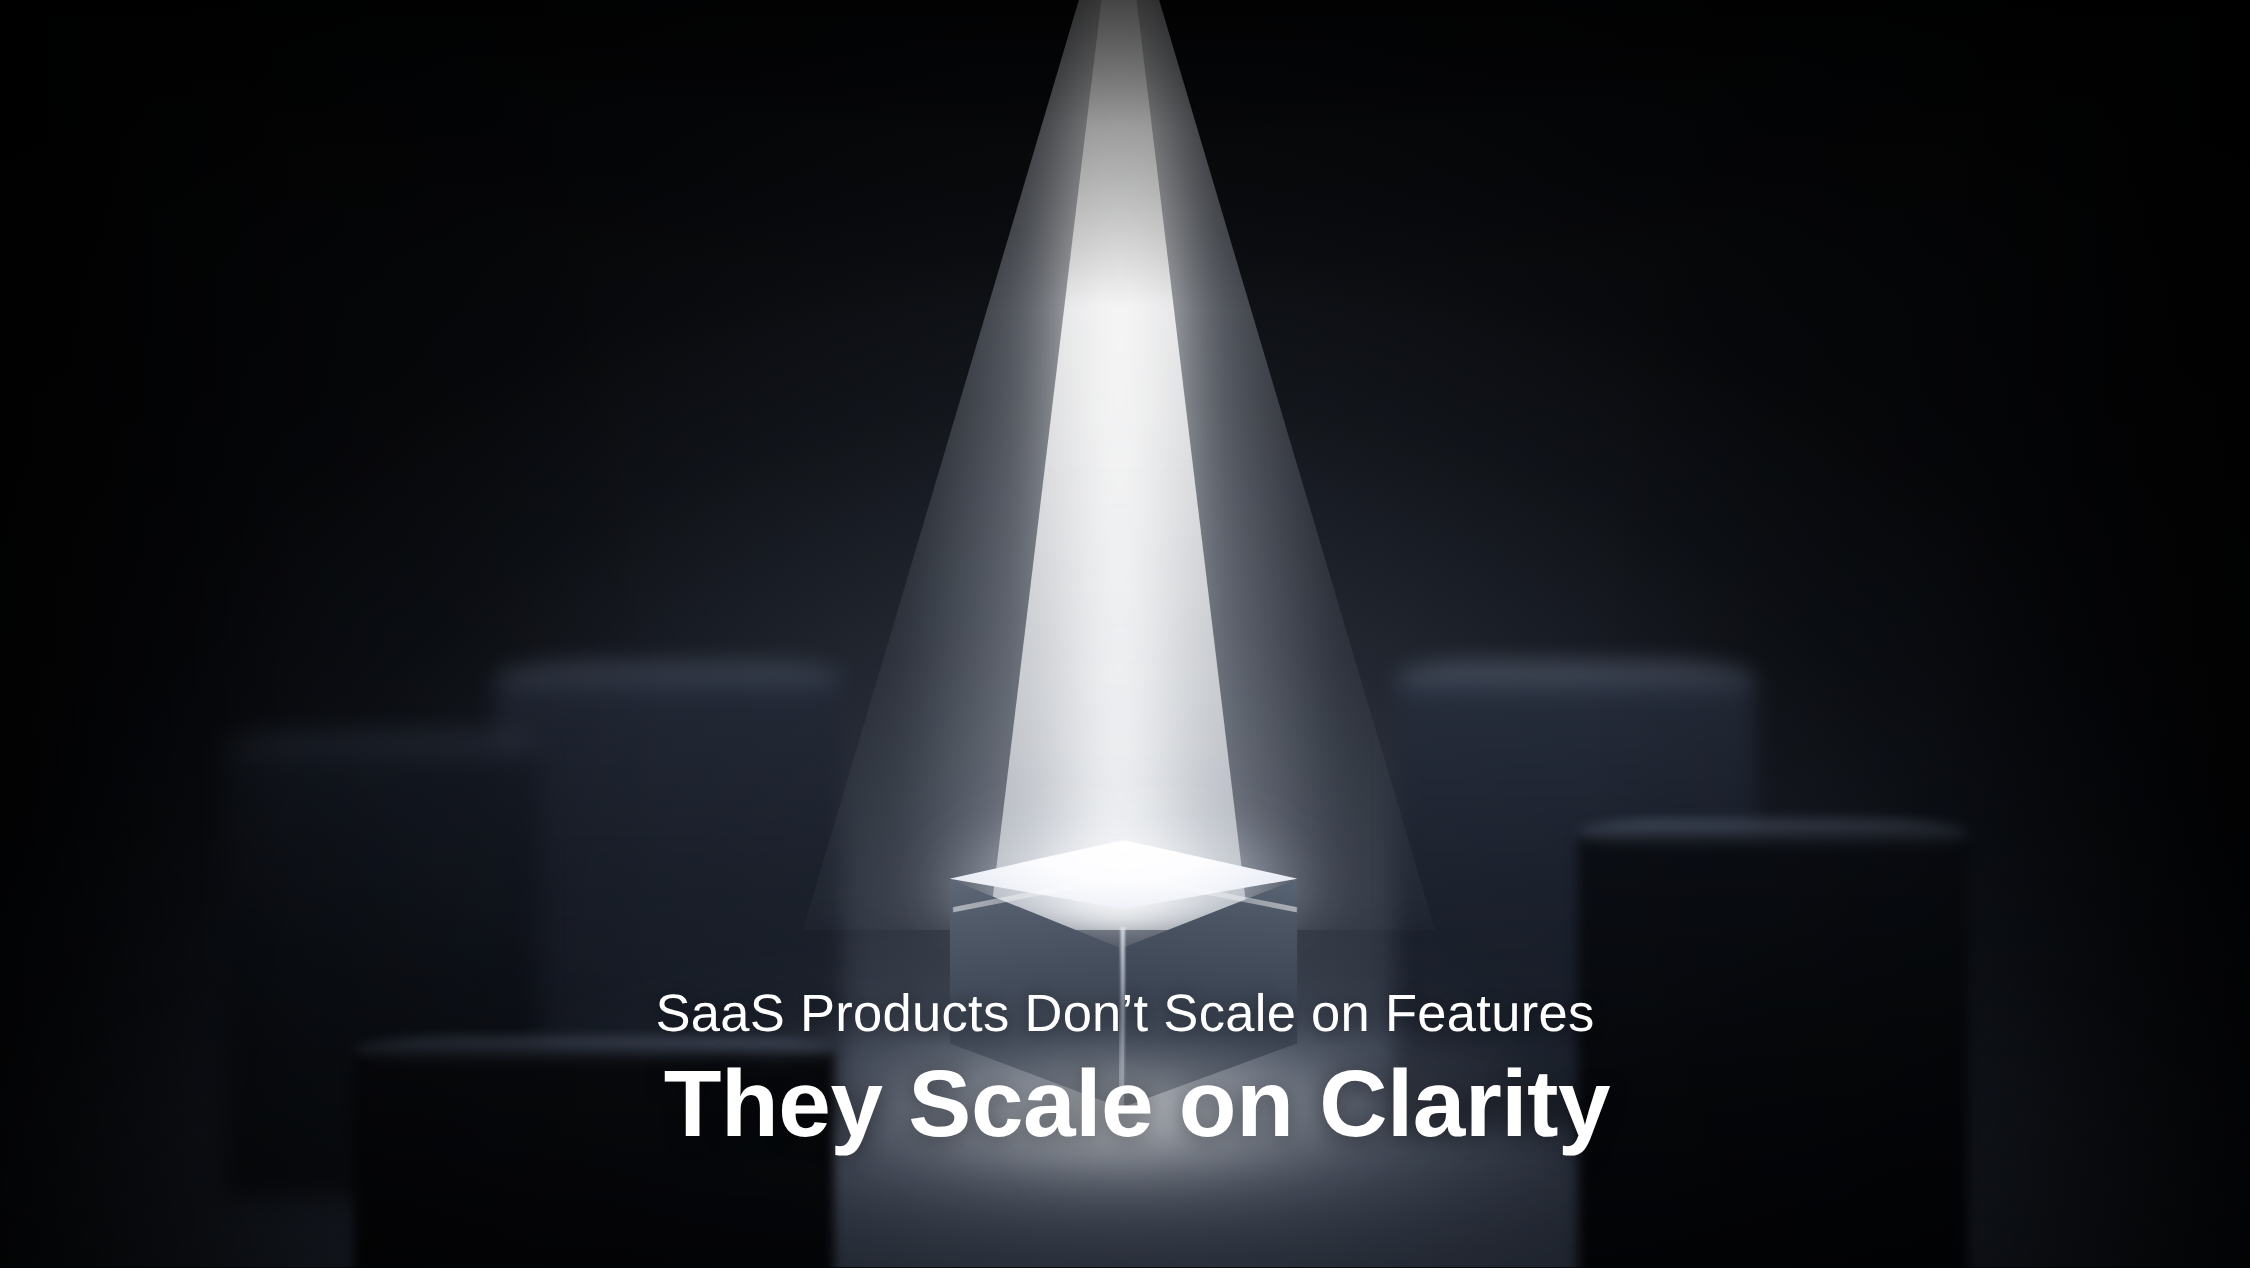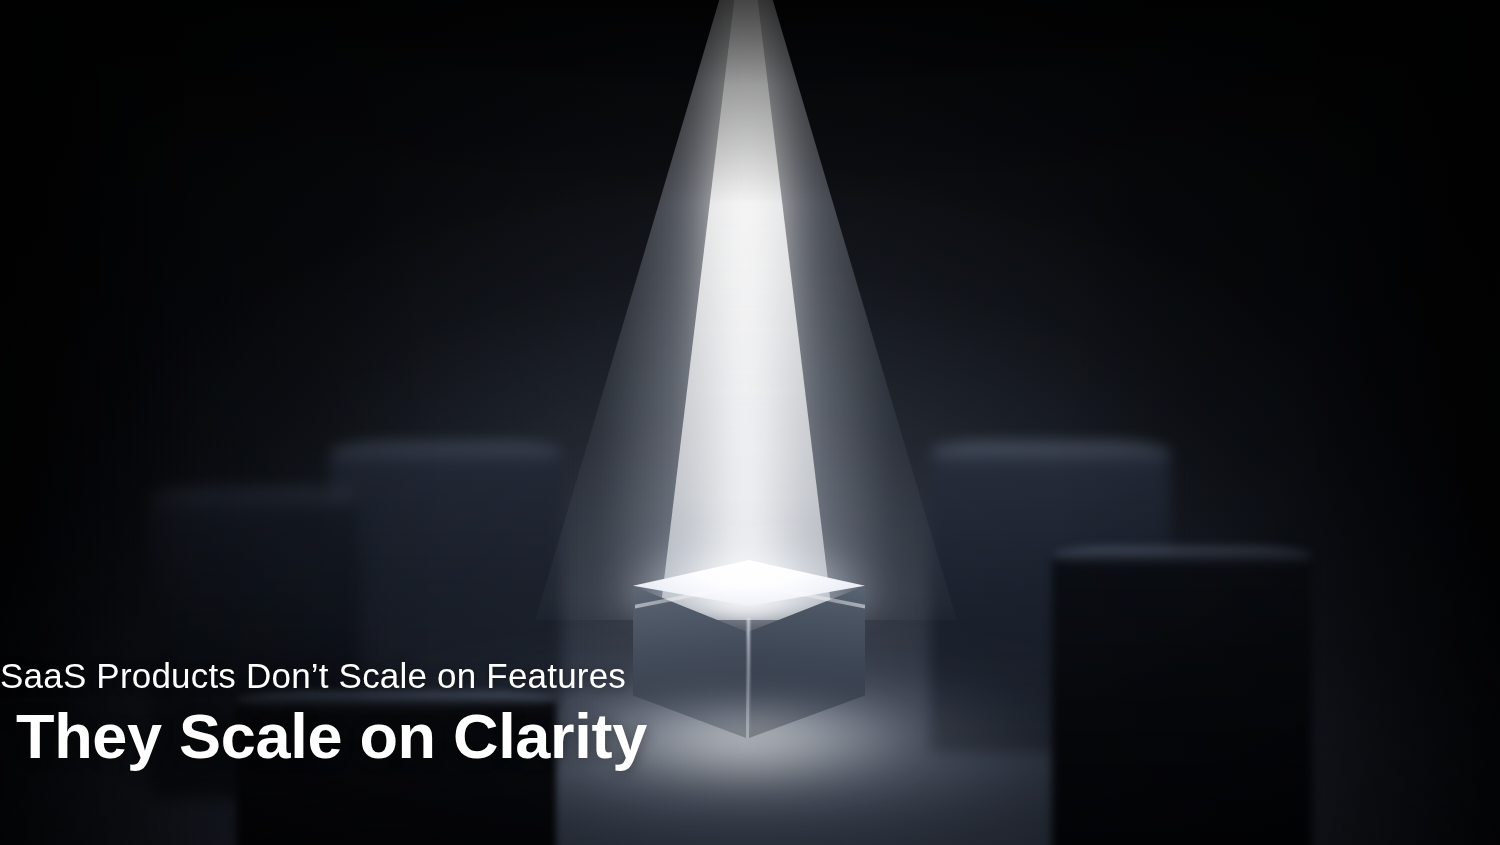--- a/index.html
+++ b/index.html
@@ -335,21 +335,21 @@
       rgba(0,0,0,0.18) 10%,
       rgba(0,0,0,0) 24%);
   }
 
   
   #headline {
     position: absolute;
     left: 0;
     right: 0;
     top: 655px;
-    text-align: left;
+    text-align: center;
     z-index: 40;
     color: #ffffff;
     pointer-events: auto;
   }
   #headline-line-1 {
     font-size: 35px;
     font-weight: 400;
     letter-spacing: 0.2px;
     line-height: 1.22;
     color: #ffffff;

